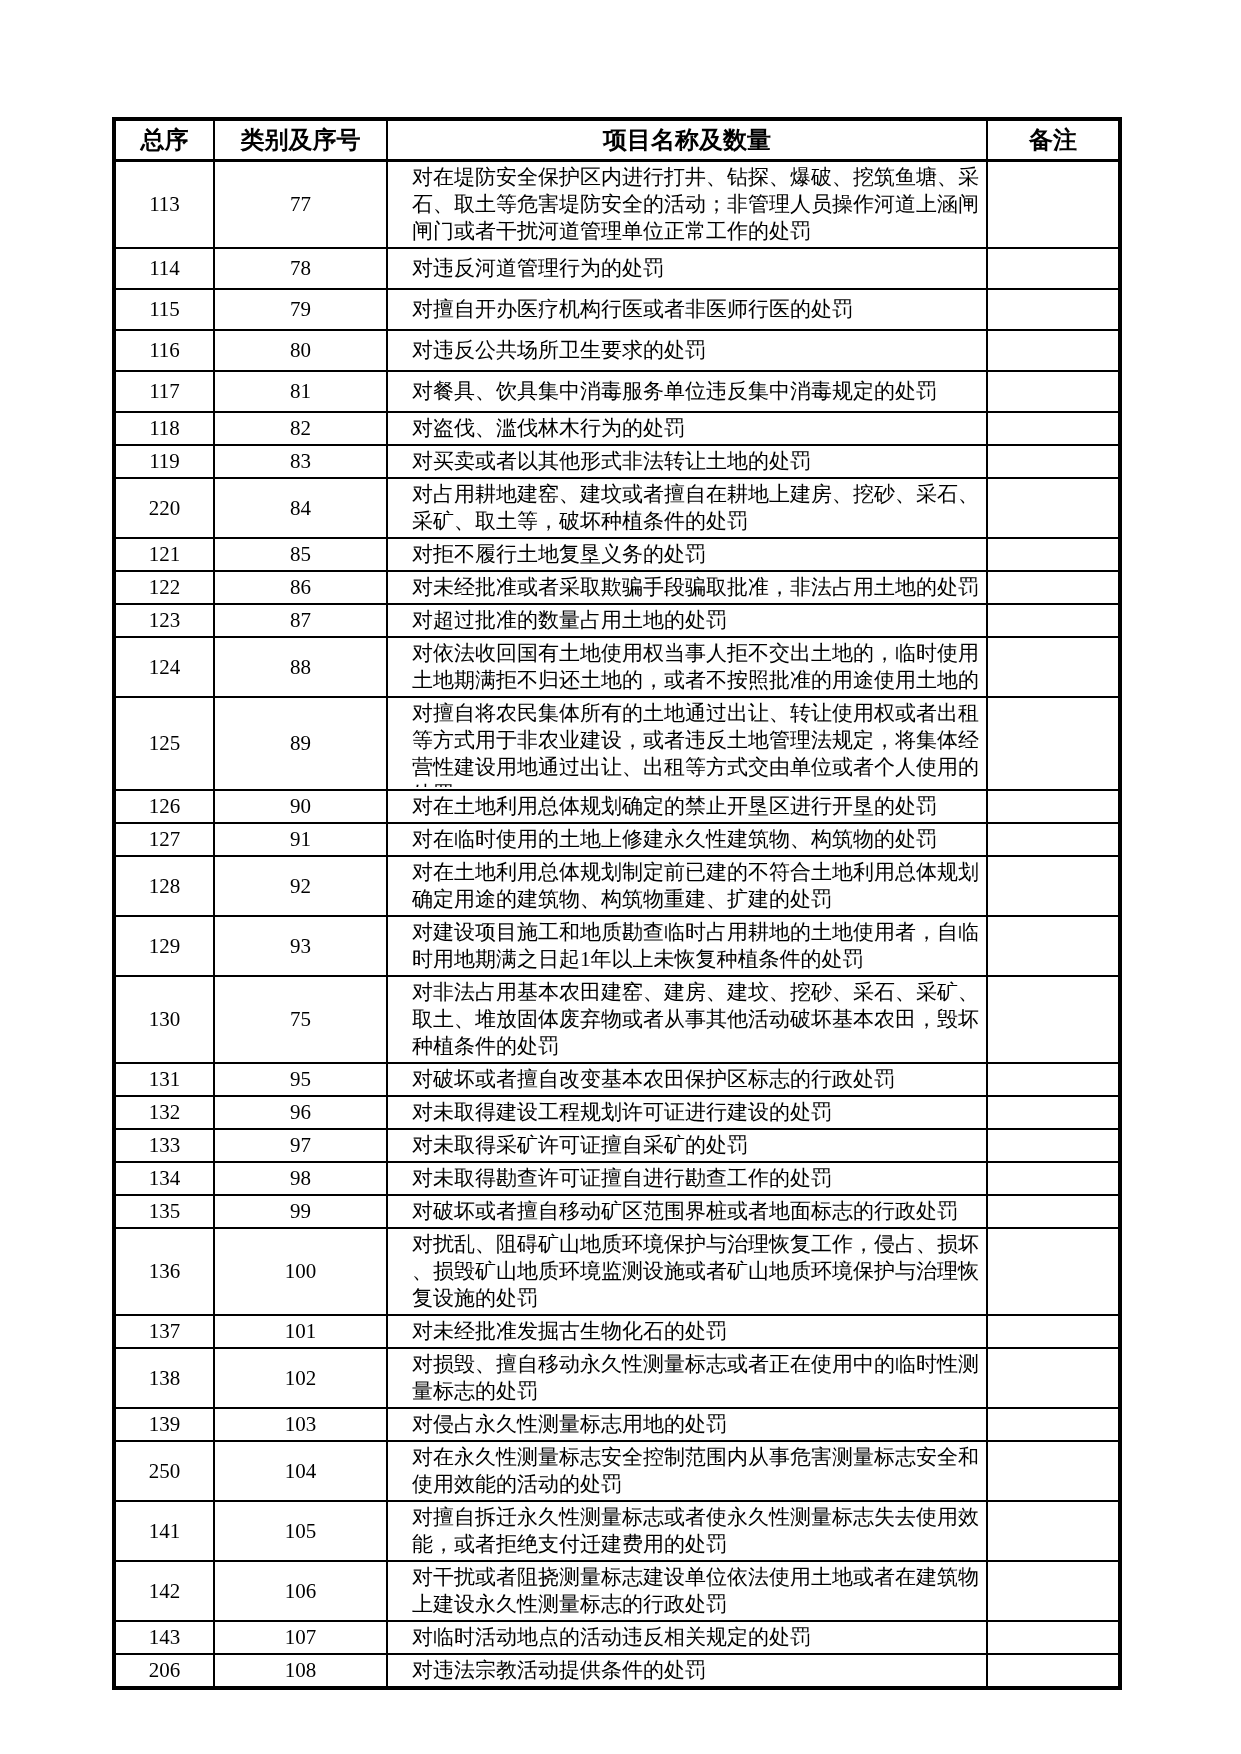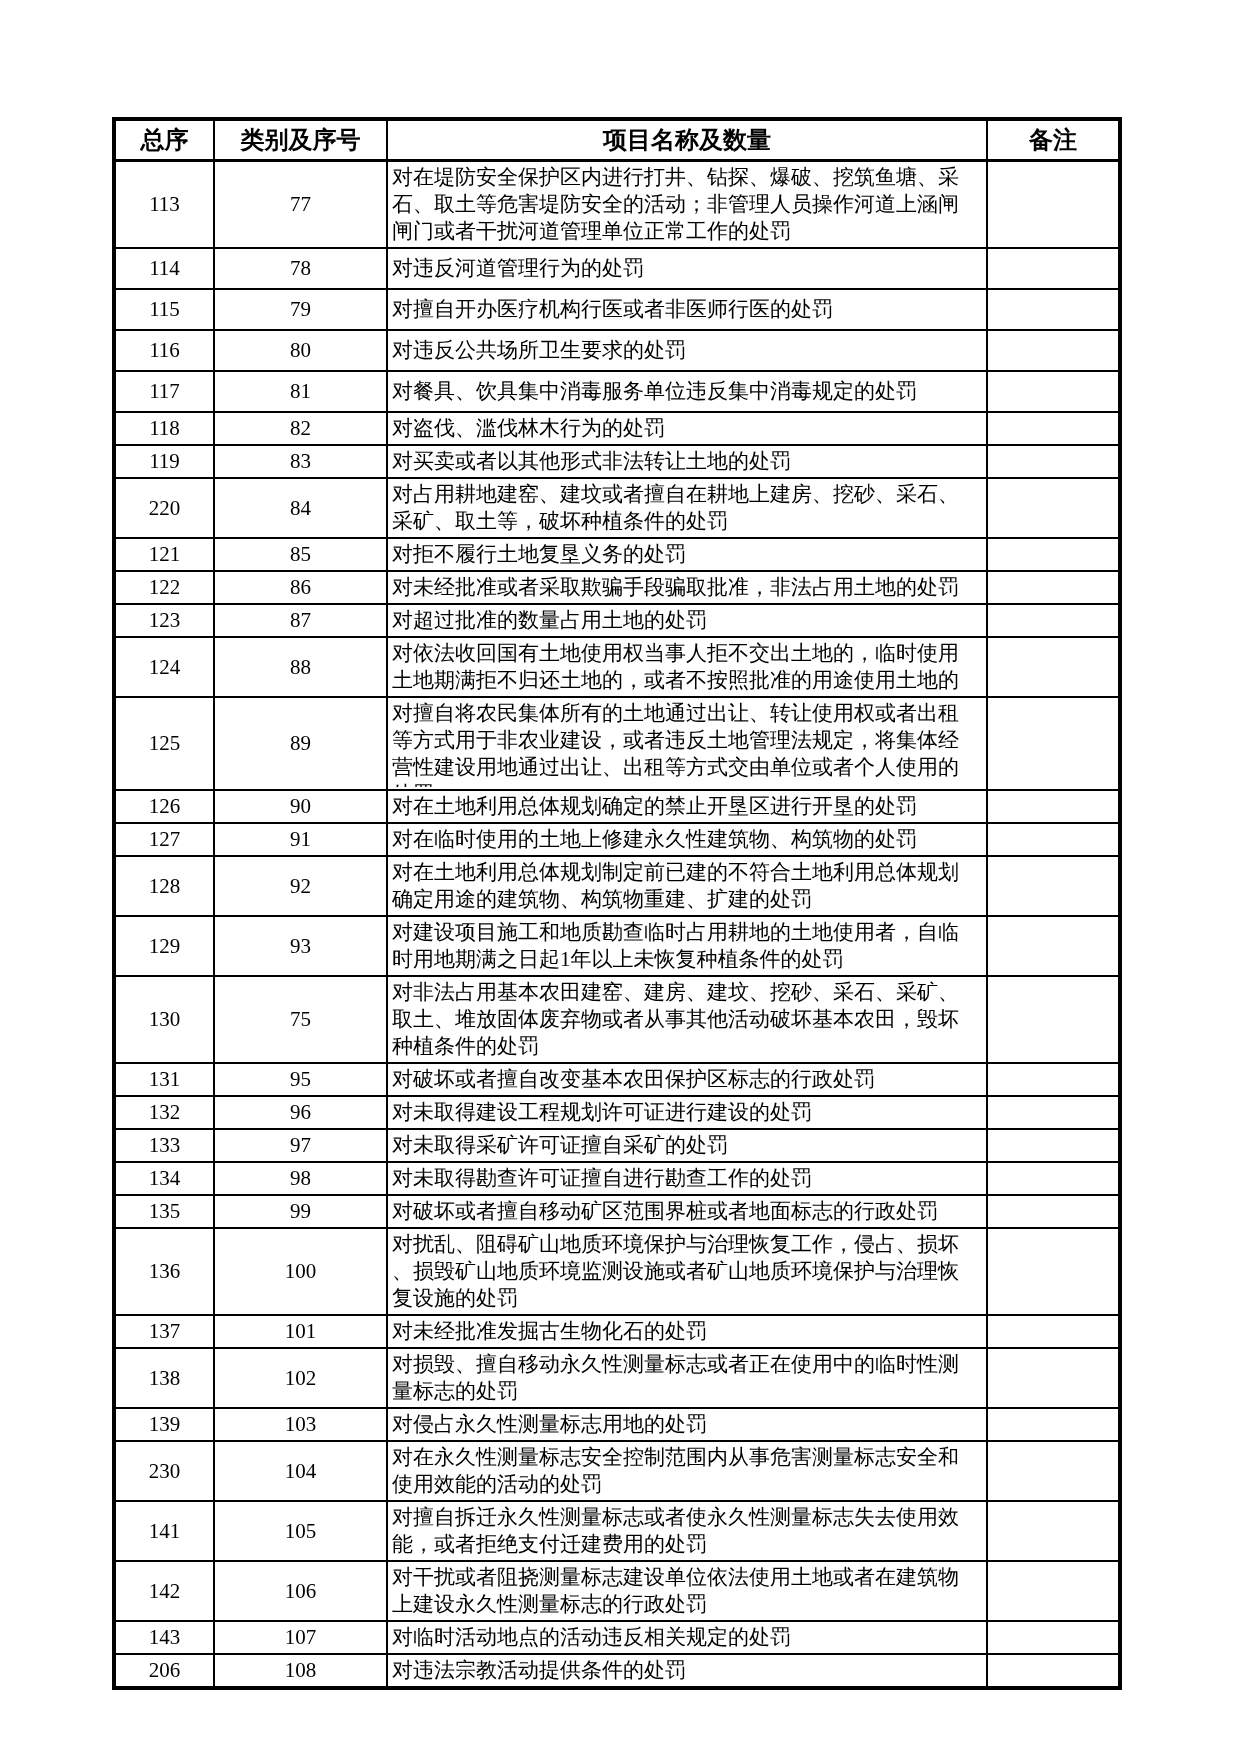--- a/index.html
+++ b/index.html
@@ -49,20 +49,21 @@
     text-align: center;
     font-size: 20px;
   }
   td.name {
     text-align: left;
     padding-left: 7px;
     padding-right: 4px;
   }
   .name-inner {
     white-space: pre-line;
+    margin-left: 20px;
   }
   .name-inner.clip {
     max-height: 87px;
     overflow: hidden;
   }
   tr.tall td {
     padding-top: 6px;
     padding-bottom: 6px;
   }
 </style>
@@ -310,21 +311,21 @@
         </tr>
         <tr>
           <td class="seq">139</td>
           <td class="cat">103</td>
           <td class="name">
             <div class="name-inner">对侵占永久性测量标志用地的处罚</div>
           </td>
           <td class="note"></td>
         </tr>
         <tr>
-          <td class="seq">230</td>
+          <td class="seq">250</td>
           <td class="cat">104</td>
           <td class="name">
             <div class="name-inner">对在永久性测量标志安全控制范围内从事危害测量标志安全和
 使用效能的活动的处罚</div>
           </td>
           <td class="note"></td>
         </tr>
         <tr>
           <td class="seq">141</td>
           <td class="cat">105</td>

